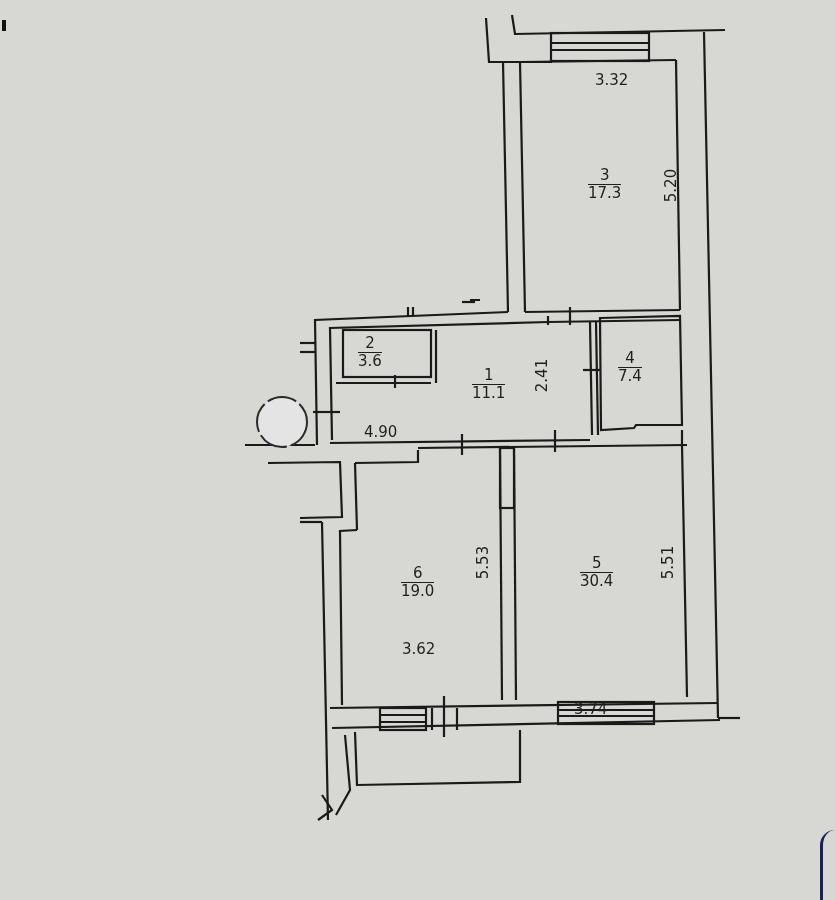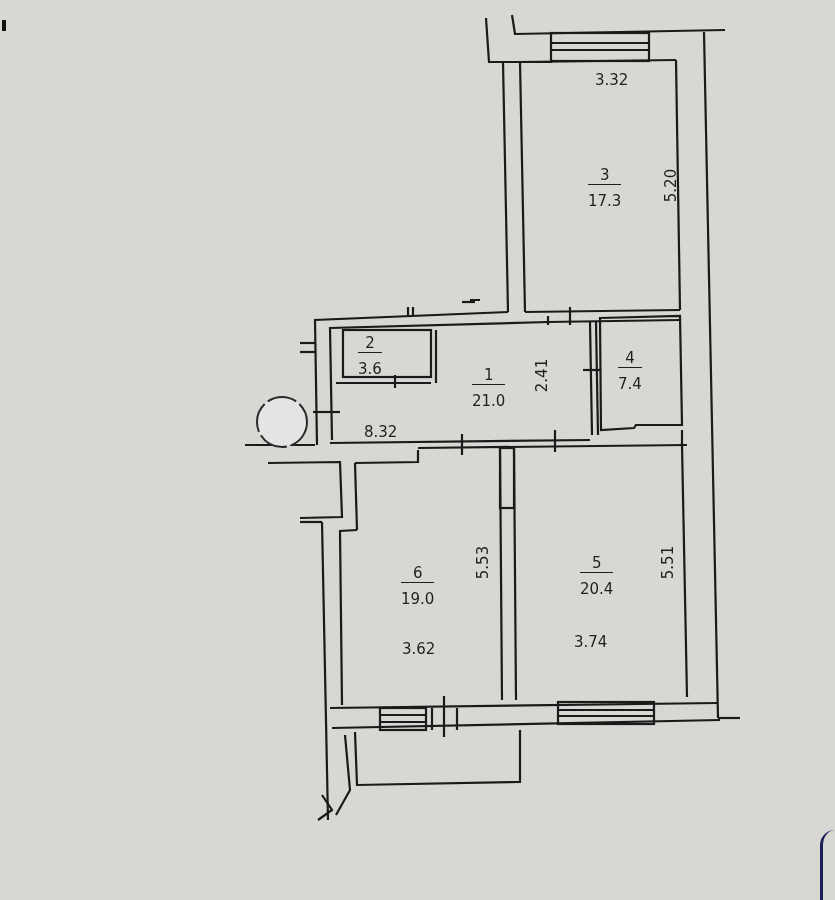--- a/index.html
+++ b/index.html
@@ -2,21 +2,21 @@
 <html><head>
 <meta charset="utf-8">
 <style>
   html, body { margin:0; padding:0; }
   body { width:835px; height:900px; background:#d7d8d3; overflow:hidden; position:relative;
          font-family:"DejaVu Sans", sans-serif; }
   #plan { position:absolute; left:0; top:0; width:835px; height:900px; }
   .lbl { position:absolute; color:#1f1f1f; font-size:15px; line-height:15px; white-space:nowrap; }
   .room-num { position:absolute; text-align:center; font-size:15px; color:#1f1f1f; line-height:15px; }
   .room-num .n { display:block; border-bottom:1.5px solid #1f1f1f; padding:0 3px 1px; }
-  .room-num .a { display:block; padding-top:1px;margin-top:8px; }
+  .room-num .a { display:block; padding-top:1px; }
   .vert { transform:rotate(-90deg); transform-origin:center; }
   .mark { position:absolute; background:#111; }
   .blue-edge { position:absolute; right:0; bottom:0; width:12px; height:70px;
      border-left:3px solid #1a1f5a; border-radius:40px 0 0 0; }
 </style>
 </head>
 <body>
 
 <div id="plan">
   <svg width="835" height="900" viewBox="0 0 835 900">
@@ -107,39 +107,39 @@
   <div class="room-num" style="left:588px;top:168px;">
     <span class="n">3</span>
     <span class="a">17.3</span>
   </div>
   <div class="room-num" style="left:358px;top:336px;">
     <span class="n">2</span>
     <span class="a">3.6</span>
   </div>
   <div class="room-num" style="left:472px;top:368px;">
     <span class="n">1</span>
-    <span class="a">21.0</span>
+    <span class="a">11.1</span>
   </div>
   <div class="room-num" style="left:618px;top:351px;">
     <span class="n">4</span>
     <span class="a">7.4</span>
   </div>
   <div class="room-num" style="left:580px;top:556px;">
     <span class="n">5</span>
-    <span class="a">20.4</span>
+    <span class="a">30.4</span>
   </div>
   <div class="room-num" style="left:401px;top:566px;">
     <span class="n">6</span>
     <span class="a">19.0</span>
   </div>
 
   
   <div class="lbl" style="left:575px;top:73px;margin-left:20px;">3.32</div>
   <div class="lbl vert" style="left:655px;top:178px;">5.20</div>
-  <div class="lbl" style="left:364px;top:425px;">8.32</div>
+  <div class="lbl" style="left:364px;top:425px;">4.90</div>
   <div class="lbl vert" style="left:526px;top:368px;">2.41</div>
   <div class="lbl vert" style="left:467px;top:555px;">5.53</div>
   <div class="lbl" style="left:402px;top:642px;text-align:center;">3.62</div>
   <div class="lbl vert" style="left:652px;top:555px;">5.51</div>
-  <div class="lbl" style="left:574px;top:635px;">3.74</div>
+  <div class="lbl" style="left:574px;top:702px;">3.74</div>
 
   <div class="blue-edge"></div>
 </div>
 
 </body></html>

